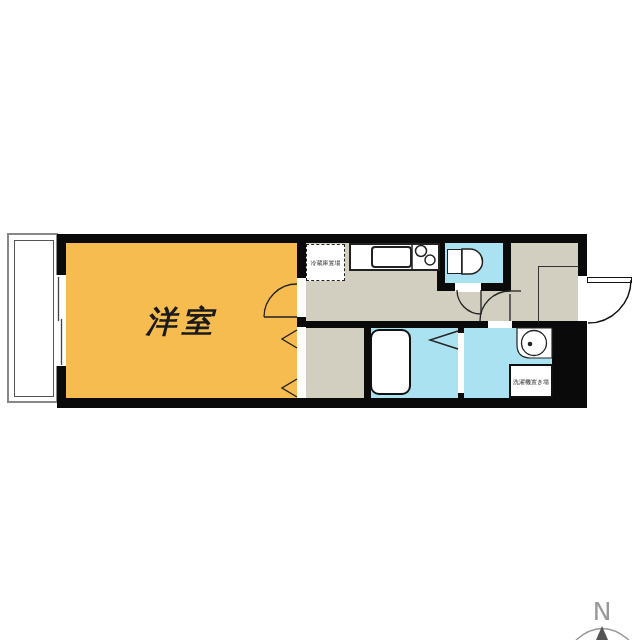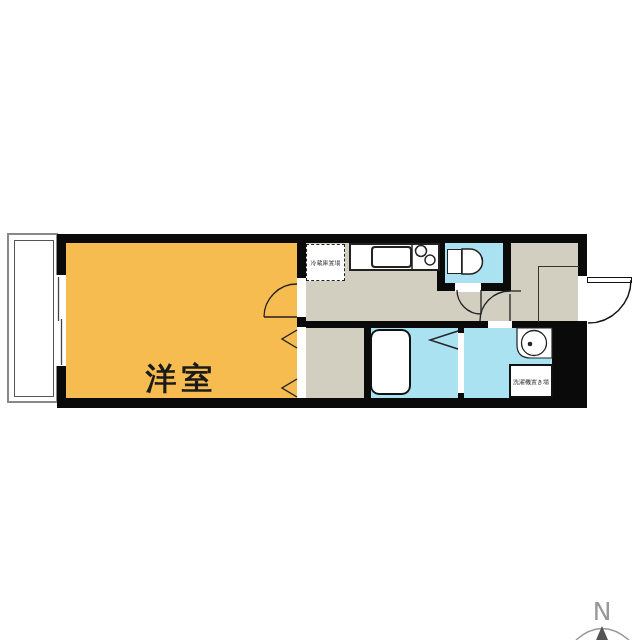--- a/index.html
+++ b/index.html
@@ -4,22 +4,22 @@
 <style>
   html,body{margin:0;padding:0;background:#fff;}
   .stage{position:relative;width:640px;height:640px;background:#fff;overflow:hidden;
          font-family:"DejaVu Sans","Liberation Sans",sans-serif;}
   .abs{position:absolute;box-sizing:border-box;}
   .wall{background:var(--wall,#0a0a0a);}
   .white{background:#fff;}
   .floor-gray{background:var(--floor,#d2cec0);}
   .floor-orange{background:var(--room,#f6bc4f);}
   .floor-cyan{background:var(--water,#abe2f2);}
-  .room-label{display:flex;flex-direction:column;align-items:center;justify-content:flex-end;
-              color:var(--ink,#1a1a1a);font-size:31px;font-weight:600;line-height:40px;}
+  .room-label{display:flex;flex-direction:column;align-items:center;justify-content:center;
+              color:var(--ink,#1a1a1a);font-size:31px;font-weight:600;line-height:40px;font-style:italic;}
   .room-label .ln1{letter-spacing:5px;}
   .tiny{display:flex;align-items:center;justify-content:center;font-size:6px;
         color:#222;line-height:7px;text-align:center;}
   .svg-overlay{position:absolute;left:0;top:0;pointer-events:none;}
   .compass-n{color:#999;font-size:25px;font-weight:400;text-align:center;line-height:26px;}
 </style>
 </head>
 <body>
 
 <div class="stage">

